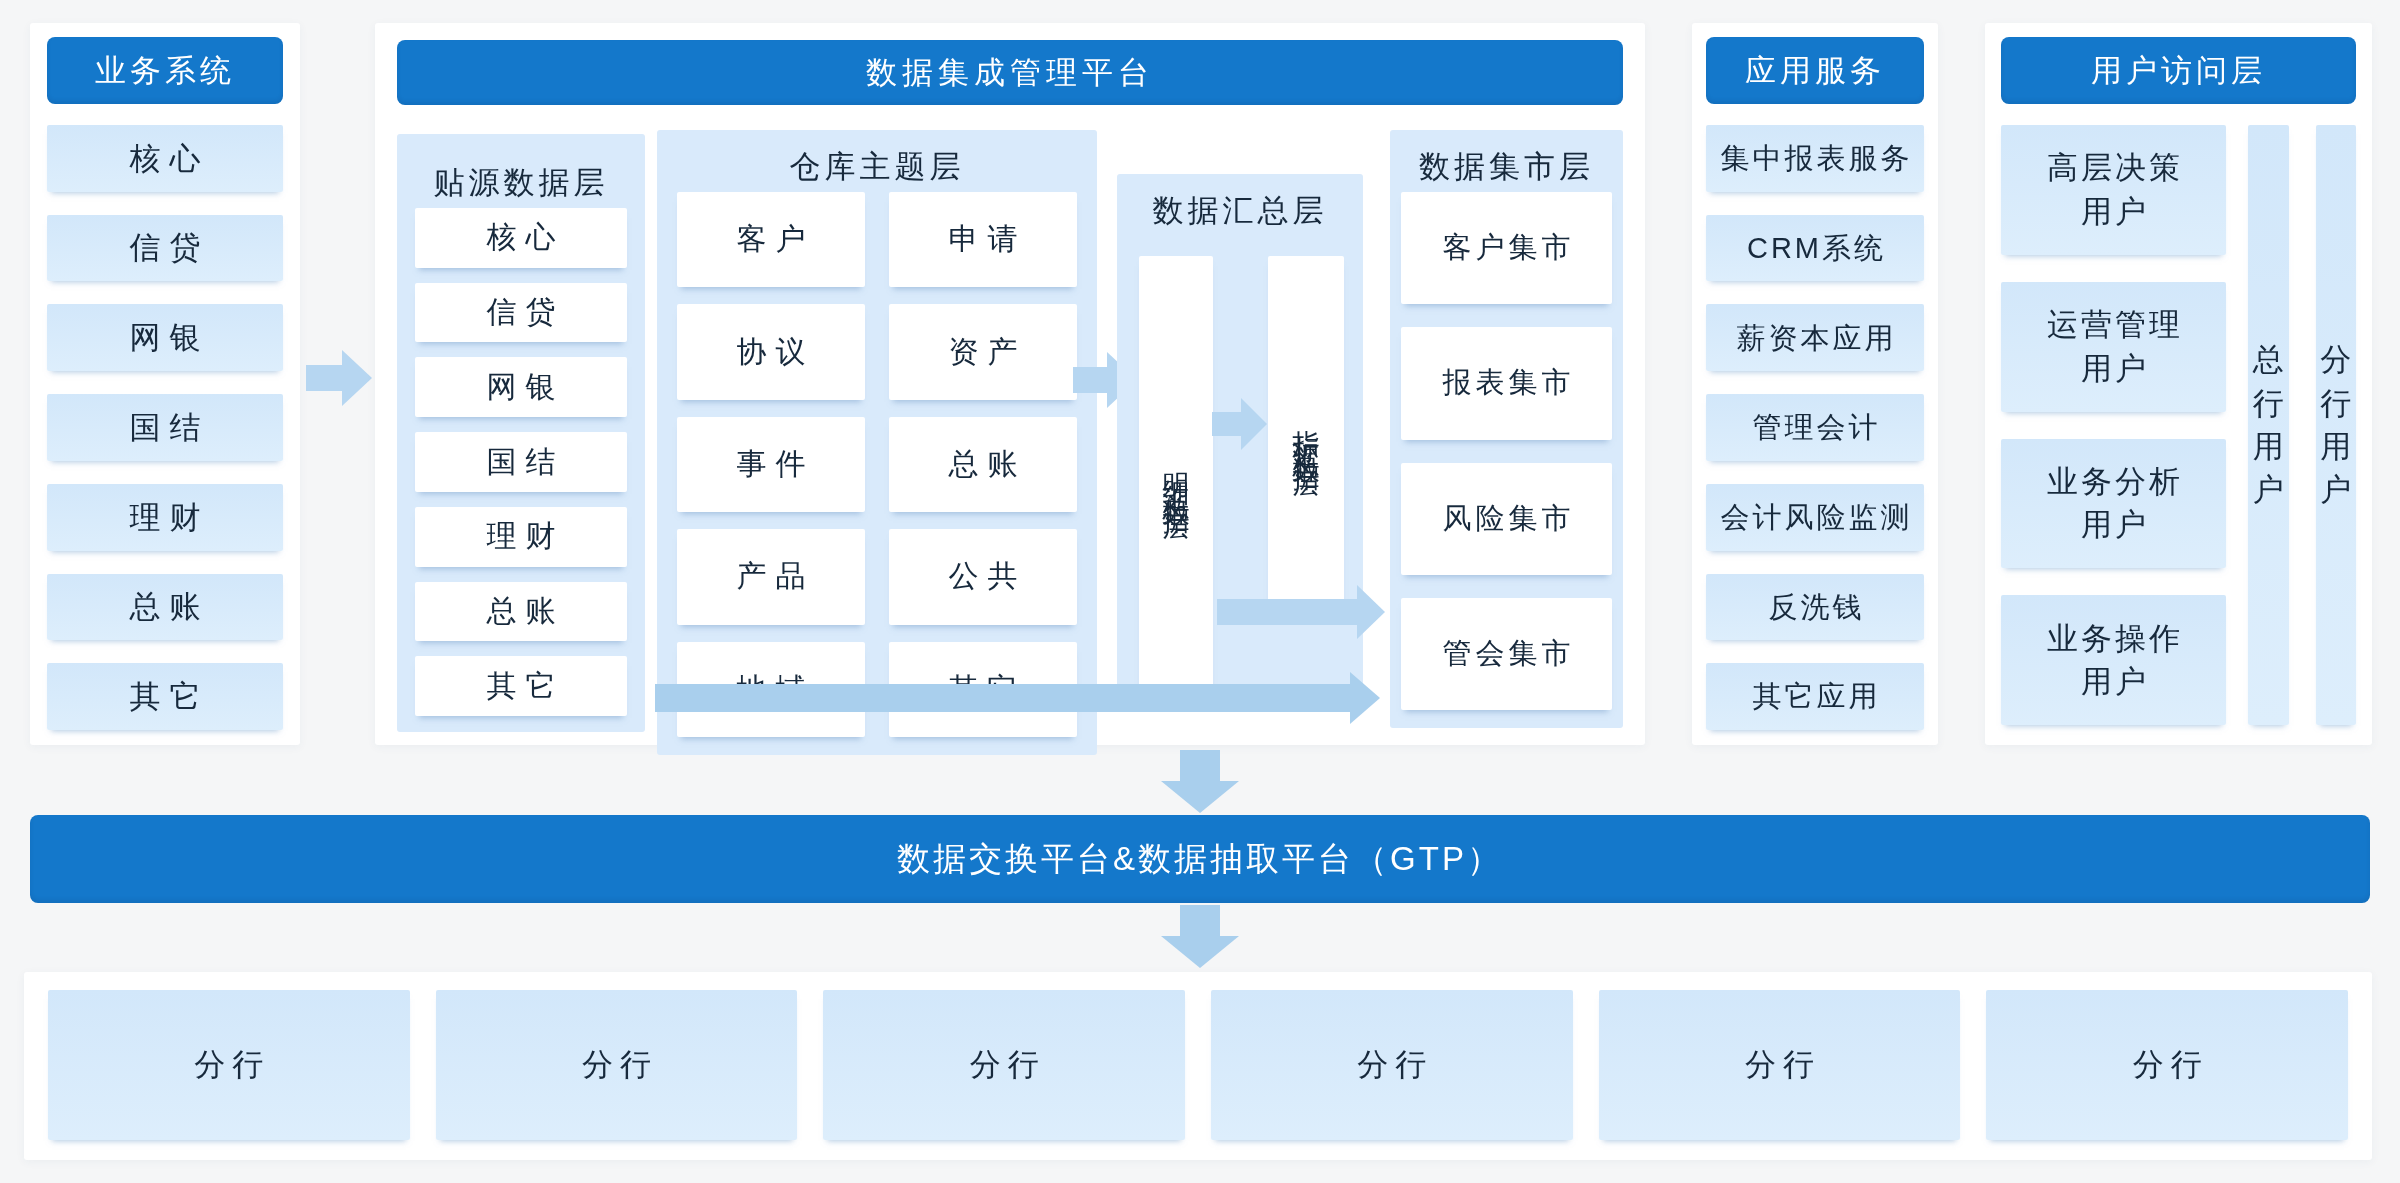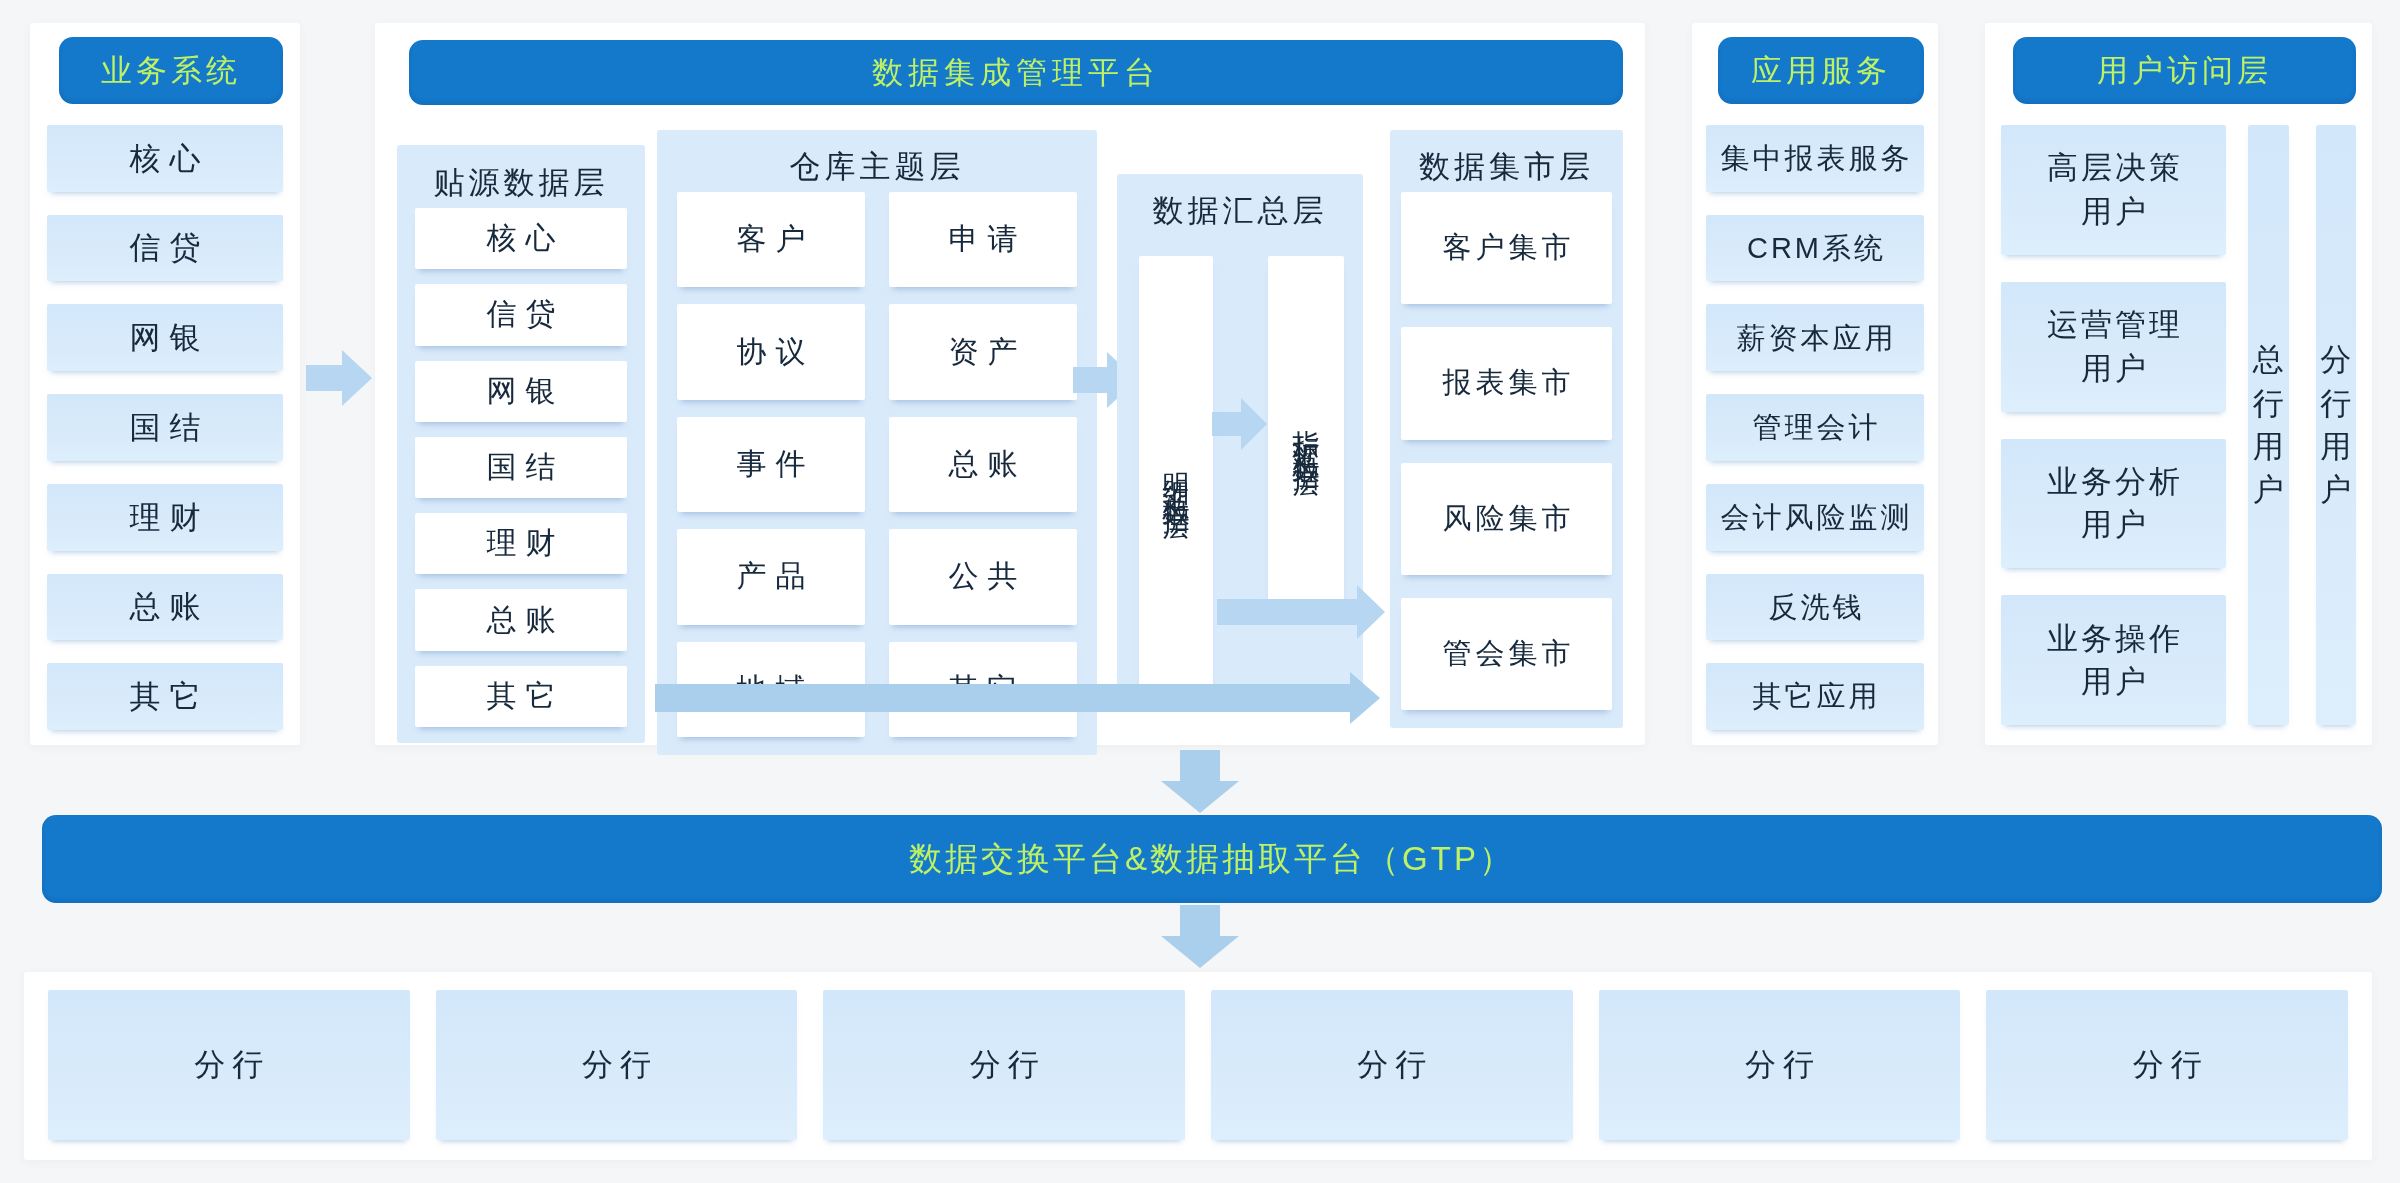--- a/index.html
+++ b/index.html
@@ -20,25 +20,24 @@
     font-family:"Liberation Sans","DejaVu Sans",sans-serif;
     color:var(--text-dark);
     overflow:hidden;
   }
   .panel{
     position:absolute;background:var(--panel-white);
     border-radius:3px;box-shadow:0 2px 10px rgba(40,70,110,0.05);
   }
   
   .hdr,.blue-banner{
-    background:var(--primary-blue);color:#bef264;
+    background:var(--primary-blue);color:#ffffff;
     display:flex;align-items:center;justify-content:center;
-    letter-spacing:4px;border-radius:14px;
+    letter-spacing:4px;border-radius:8px;
     box-shadow:inset 0 -3px 4px rgba(0,30,70,0.10);
-    margin-left:12px;
   }
   .hdr{height:67px;font-size:31px;flex:0 0 auto;margin-bottom:21px;}
   .blue-banner{font-size:31px;}
   
   .blue-item{
     background:linear-gradient(180deg,var(--item-blue-top),var(--item-blue-bottom));
     display:flex;align-items:center;justify-content:center;
     font-size:31px;letter-spacing:9px;padding-left:9px;
     border-radius:2px;white-space:pre-line;text-align:center;line-height:1.4;
     box-shadow:0 5px 6px -4px rgba(110,155,200,0.55);
@@ -55,21 +54,21 @@
   .sub-panel{position:absolute;background:var(--panel-blue);border-radius:3px;}
   .sub-title{
     text-align:center;font-size:31px;letter-spacing:4px;
     padding:16px 0 0;height:62px;flex:0 0 auto;
   }
   .white-item{
     background:#fff;display:flex;align-items:center;justify-content:center;
     font-size:30px;letter-spacing:9px;padding-left:9px;border-radius:2px;
     box-shadow:0 6px 6px -4px rgba(110,150,195,0.5);
   }
-  #sp-source{left:0;top:15px;width:248px;height:598px;display:flex;flex-direction:column;padding:1px 18px 16px;}
+  #sp-source{left:0;top:4px;width:248px;height:598px;display:flex;flex-direction:column;padding:12px 18px 16px;}
   #sp-source .v-items{display:flex;flex-direction:column;flex:1;gap:15px;}
   #sp-source .white-item{flex:1;}
   #sp-warehouse{left:260px;top:0;width:440px;height:625px;display:flex;flex-direction:column;padding:0 20px 18px;}
   #sp-warehouse .grid-items{flex:1;display:grid;grid-template-columns:1fr 1fr;column-gap:24px;row-gap:17px;}
   #sp-summary{left:720px;top:0;width:246px;height:533px;margin-top:44px;}
   .vbox{
     position:absolute;background:#fff;border-radius:2px;
     display:flex;align-items:center;justify-content:center;
     writing-mode:vertical-lr;text-orientation:upright;
     font-size:27px;letter-spacing:7px;

